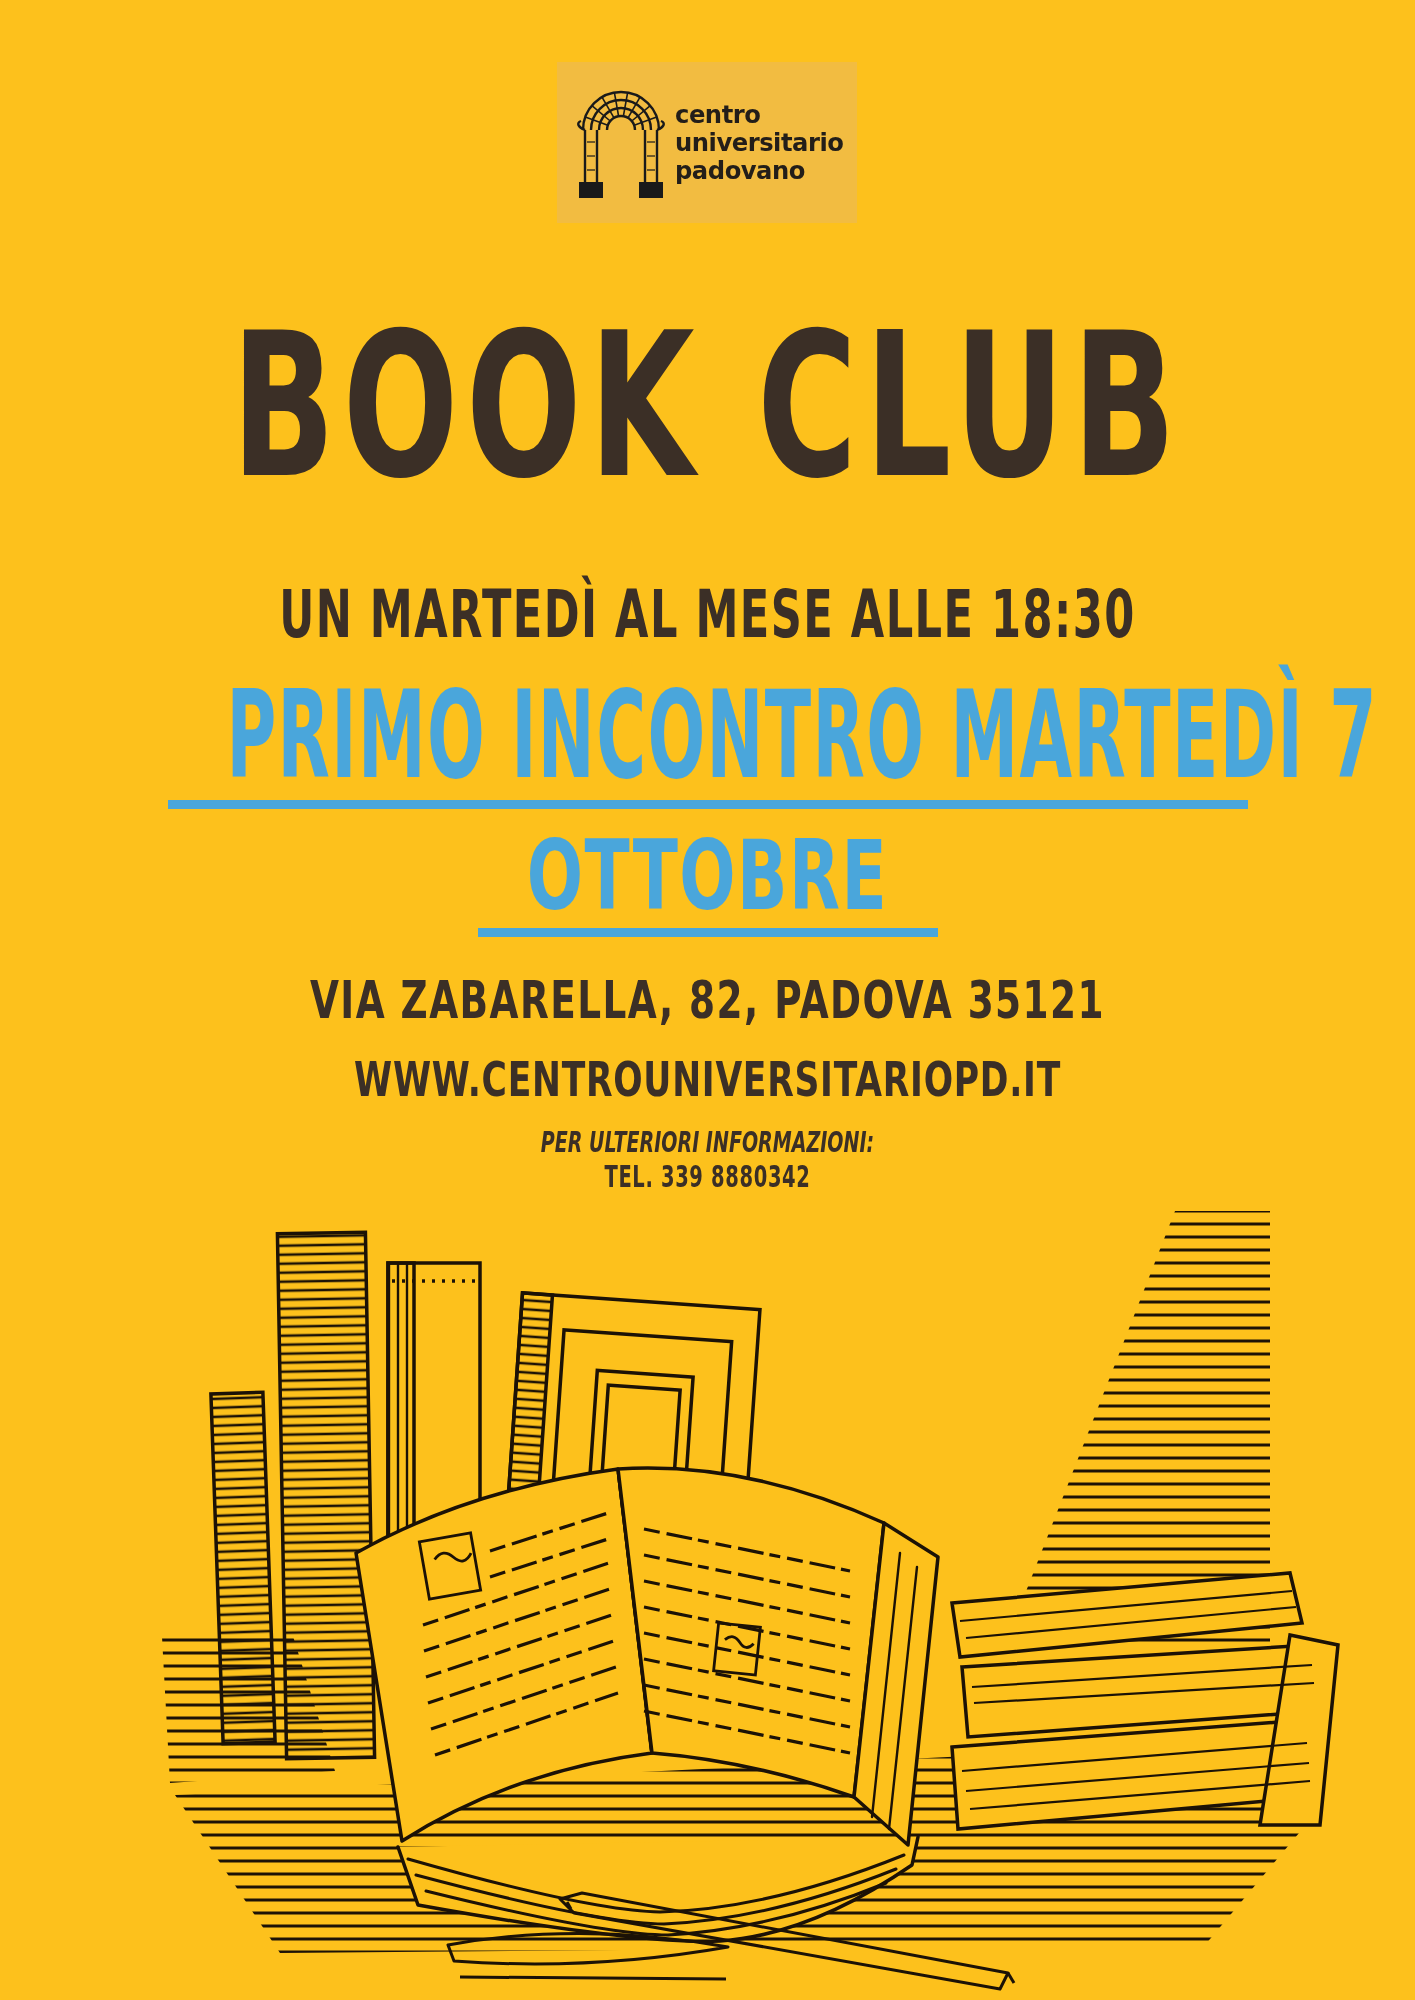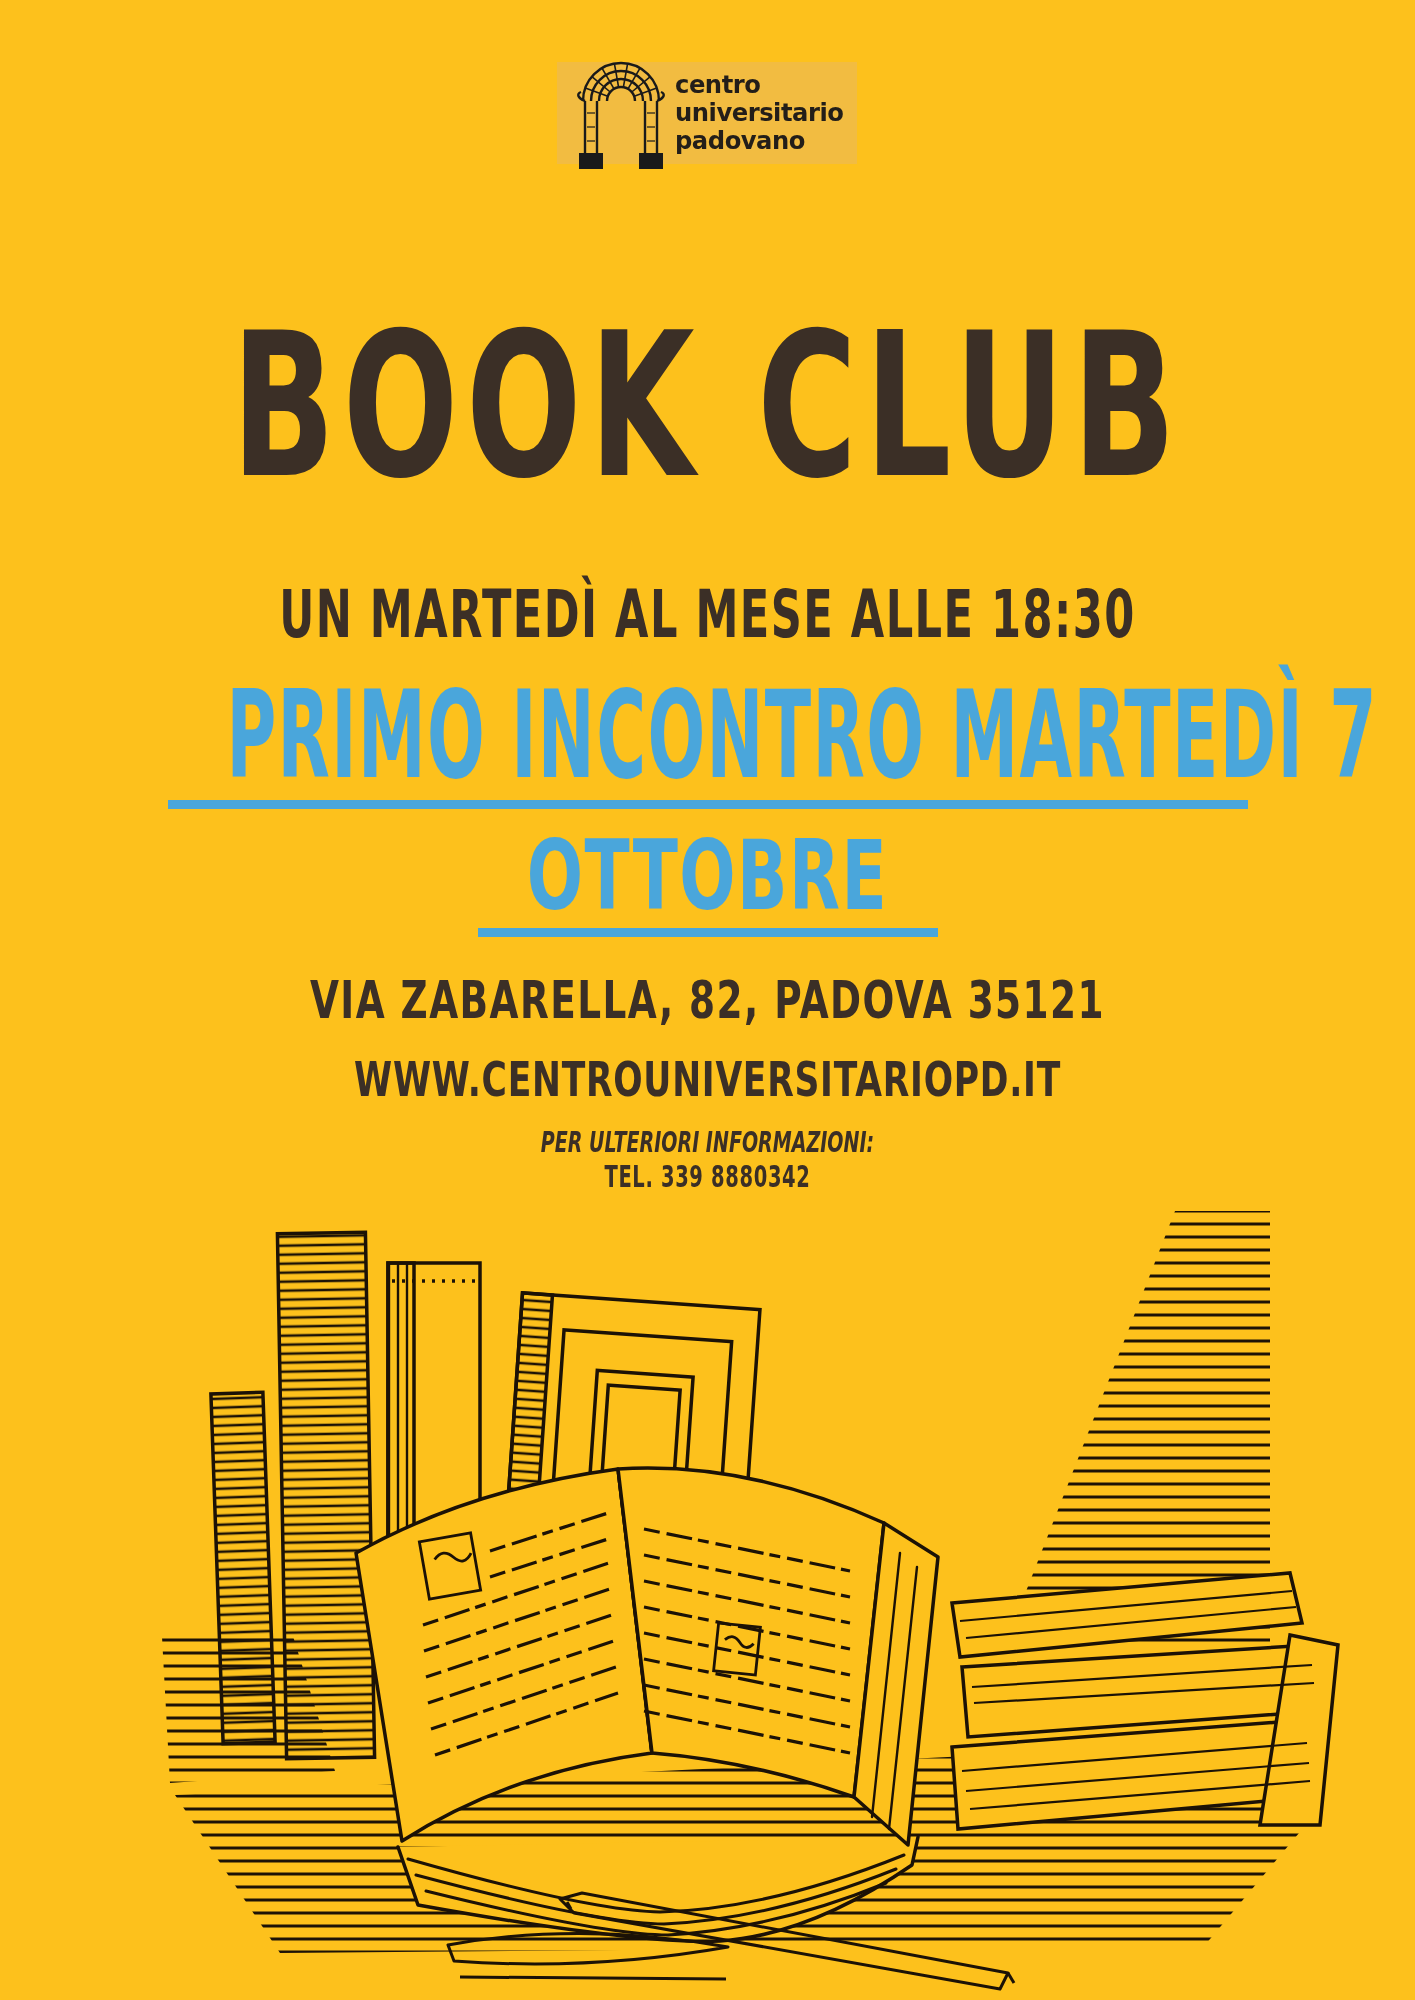--- a/index.html
+++ b/index.html
@@ -3,21 +3,21 @@
 <meta charset="utf-8">
 <style>
   html,body{margin:0;padding:0;background:#FDC11C;}
   .poster{
     position:relative;width:1415px;height:2000px;background:#FDC11C;overflow:hidden;
     font-family:"DejaVu Sans", sans-serif;
   }
   .line{position:absolute;left:0;width:100%;text-align:center;margin:0;transform-origin:50% 0;white-space:nowrap;}
   
   .logo-box{
-    position:absolute;left:557px;top:62px;width:300px;height:102px;background:#F2BC41;
+    position:absolute;left:557px;top:62px;width:300px;height:161px;background:#F2BC41;
     display:flex;align-items:center;padding-left:12px;box-sizing:border-box;gap:6px;
   }
   .logo-icon{flex:0 0 auto;display:block;}
   .logo-text{color:#231e19;font-weight:bold;font-size:25px;line-height:1.12;letter-spacing:-0.5px;transform:scaleX(0.97);transform-origin:0 50%;}
   
   .title{
     top:306px;font-size:160px;font-weight:bold;color:#3B2F26;letter-spacing:9px;
     transform:scale(0.85,1.25);line-height:1;
   }
   .subtitle{

